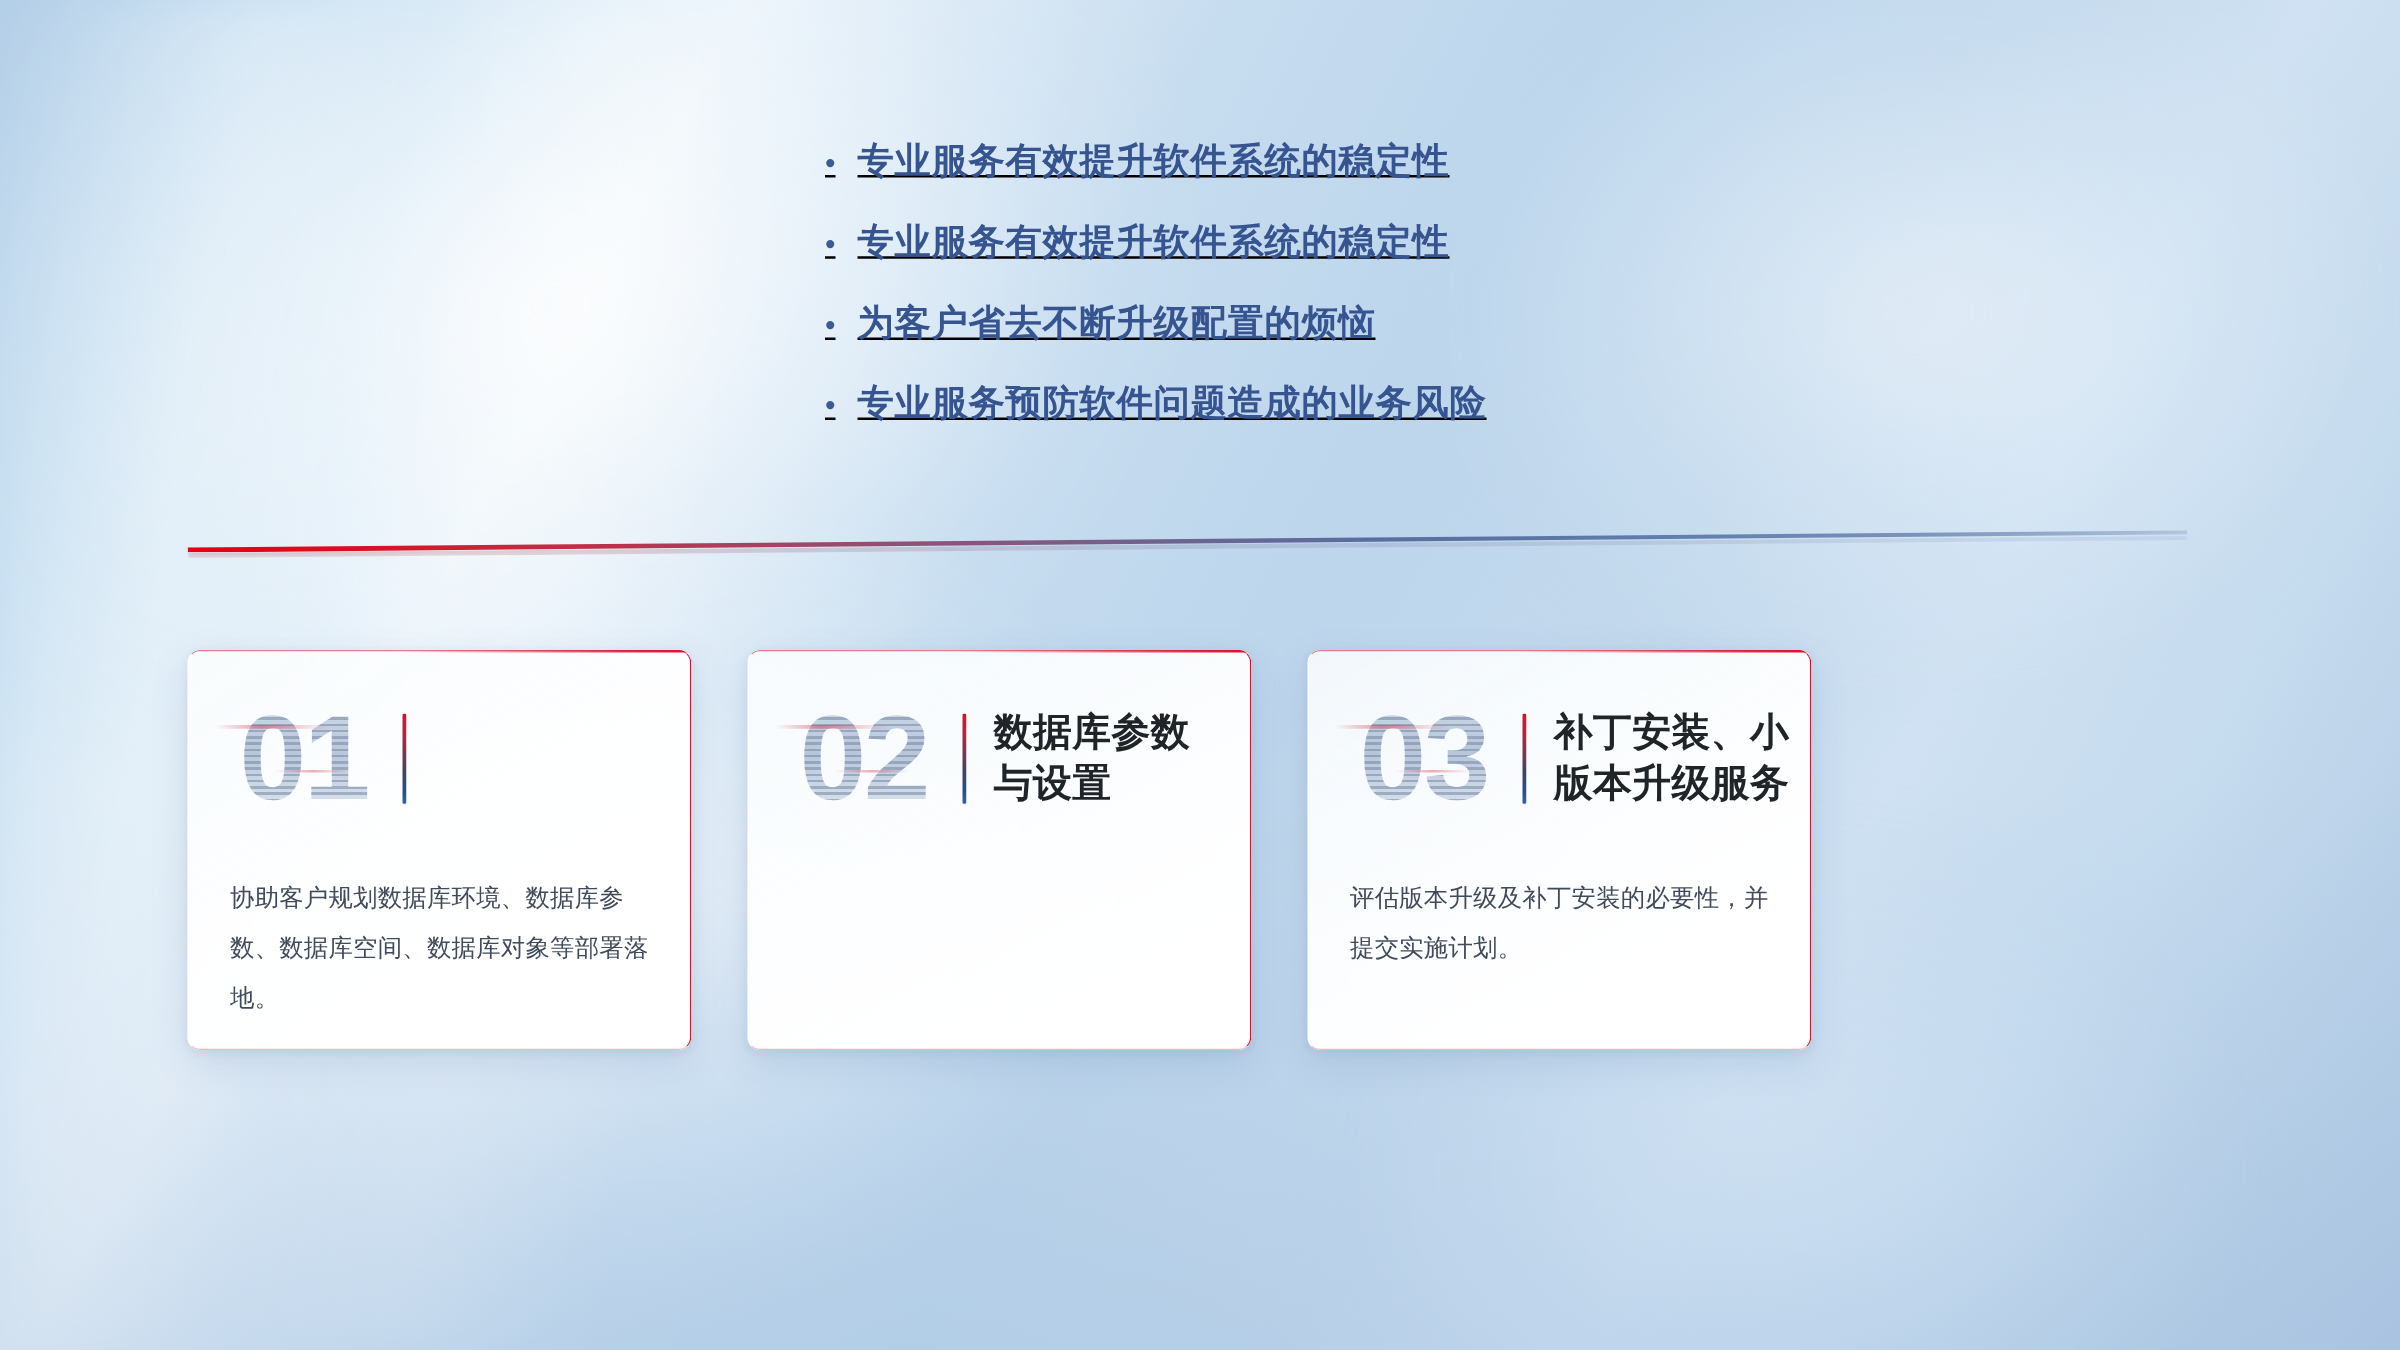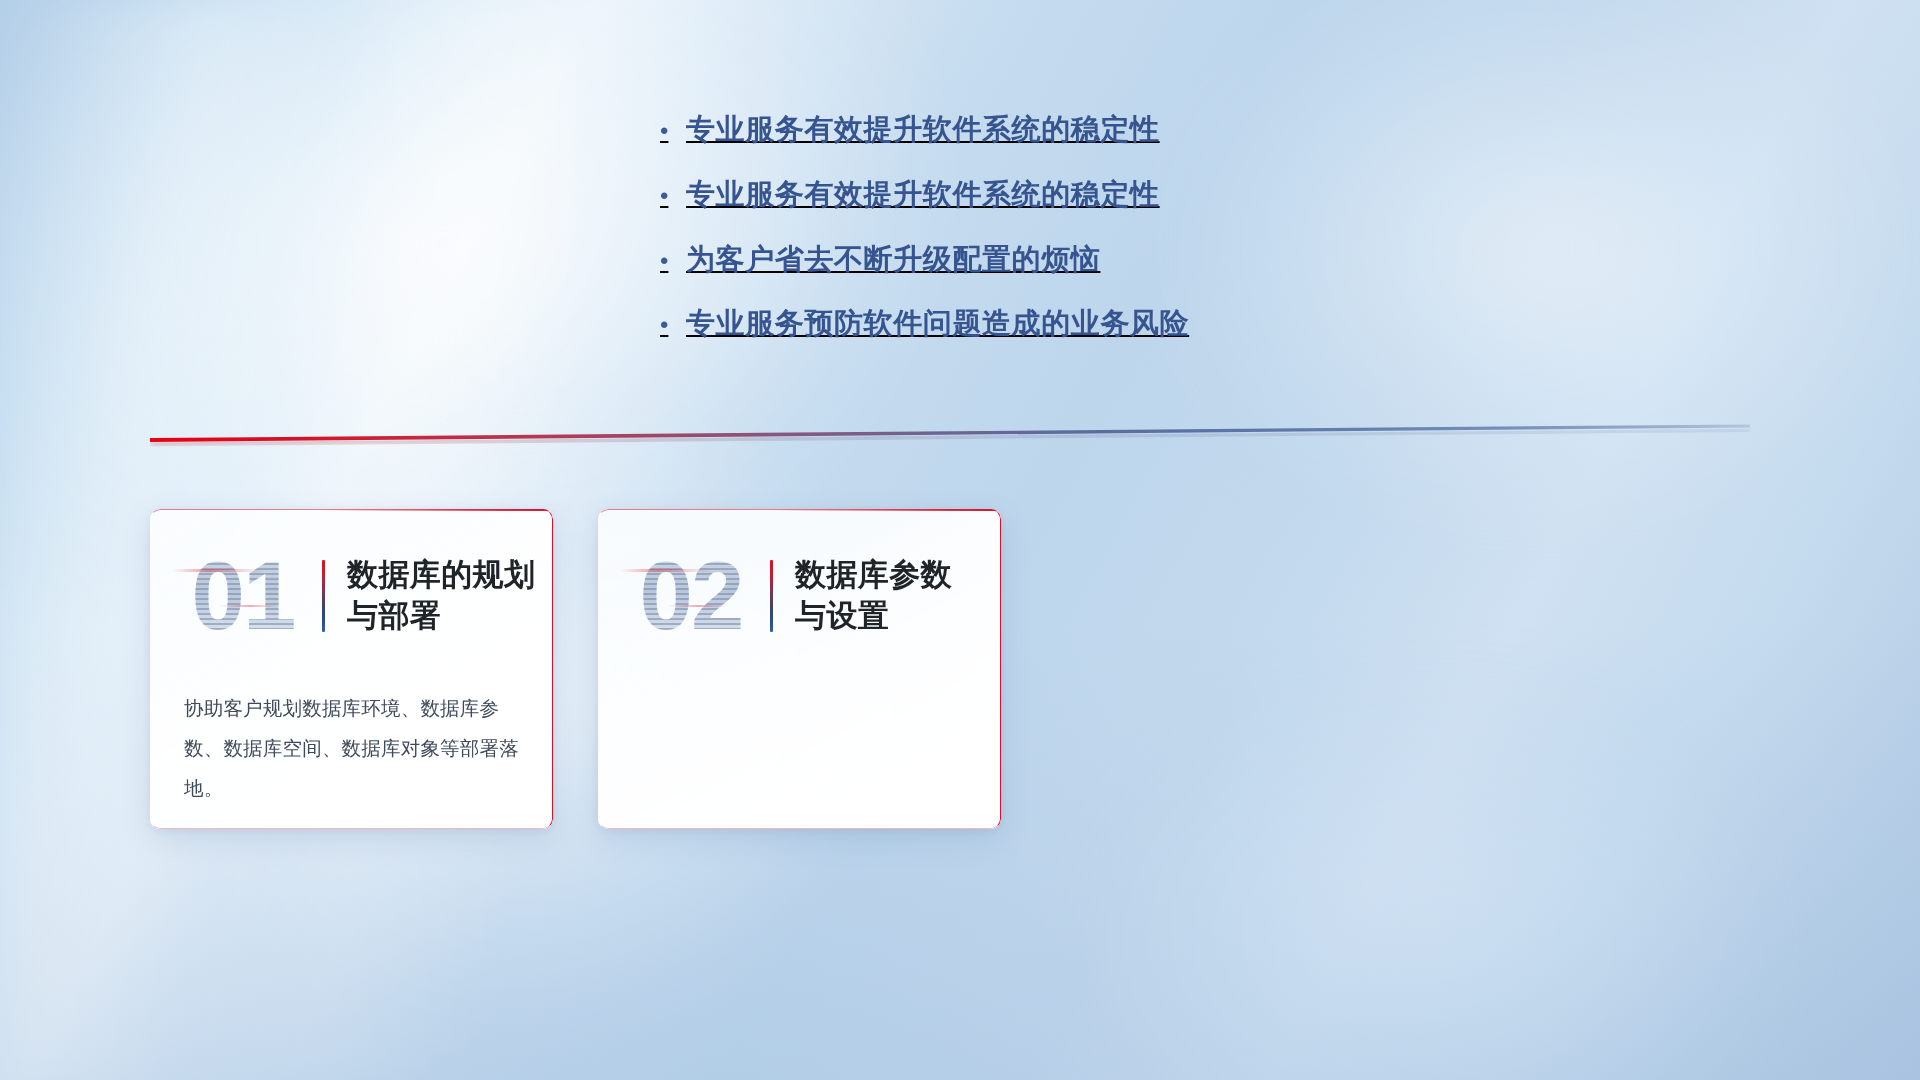--- a/index.html
+++ b/index.html
@@ -157,21 +157,21 @@
       rgba(180,60,70,0.28) 0%,
       rgba(120,110,150,0.22) 50%,
       rgba(120,145,190,0.16) 100%);
     clip-path: polygon(0% 84%, 0% 102%, 100% 36%, 100% 22%);
     filter: blur(3px);
   }
 
   
   #cards {
     position: absolute;
-    left: 150px; top: 509px;
+    left: 150px; top: 520px;
     width: 1300px;
     display: flex;
     gap: 45px;
   }
   .card {
     position: relative;
     width: 403px;
     height: 320px;
     border-radius: 10px;
     background: linear-gradient(152deg,
@@ -365,24 +365,20 @@
   <div class="card">
     <div class="card-edge-light"></div>
     <div class="card-edge-red"></div>
     <div class="card-top-red"></div>
 
     <div class="card-head">
       <div class="ghost-num">01</div>
       <div class="ghost-red-fleck"></div>
       <div class="ghost-red-fleck2"></div>
       <div class="head-bar"></div>
-      <div class="card-title">
-        <span class="t-line">数据库的规划</span>
-        <span class="t-line">与部署</span>
-      </div>
     </div>
 
     <div class="card-desc">协助客户规划数据库环境、数据库参数、数据库空间、数据库对象等部署落地。</div>
   </div>
 
   <div class="card">
     <div class="card-edge-light"></div>
     <div class="card-edge-red"></div>
     <div class="card-top-red"></div>
 
@@ -392,14 +388,32 @@
       <div class="ghost-red-fleck2"></div>
       <div class="head-bar"></div>
       <div class="card-title">
         <span class="t-line">数据库参数</span>
         <span class="t-line">与设置</span>
       </div>
     </div>
 
   </div>
 
+  <div class="card">
+    <div class="card-edge-light"></div>
+    <div class="card-edge-red"></div>
+    <div class="card-top-red"></div>
+
+    <div class="card-head">
+      <div class="ghost-num">03</div>
+      <div class="ghost-red-fleck"></div>
+      <div class="ghost-red-fleck2"></div>
+      <div class="head-bar"></div>
+      <div class="card-title">
+        <span class="t-line">补丁安装、小</span>
+        <span class="t-line">版本升级服务</span>
+      </div>
+    </div>
+
+    <div class="card-desc">评估版本升级及补丁安装的必要性，并提交实施计划。</div>
+  </div>
 
 </div>
 
 </body></html>

